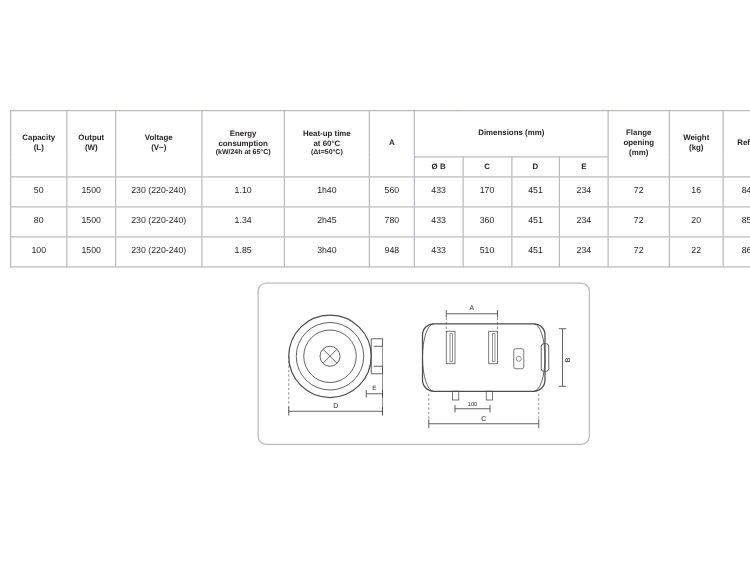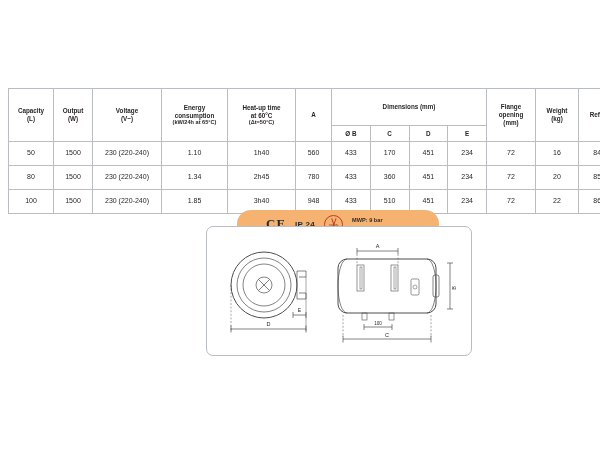--- a/index.html
+++ b/index.html
@@ -255,31 +255,20 @@
           <td>451</td>
           <td>234</td>
           <td>72</td>
           <td>22</td>
           <td>863043</td>
         </tr>
       </tbody>
     </table>
   </div>
 
-  <div class="badge-bar">
-    <span class="ce-mark">CE</span>
-    <span class="ip-mark">IP 24</span>
-    <span class="cert-logo">
-      <span class="cert-text">ÜRÜN BELGESİ</span>
-    </span>
-    <span class="pressure">
-      <span style="display:block">MWP: 9 bar</span>
-      <span style="display:block">TP: 12 bar</span>
-    </span>
-  </div>
 
   <div class="drawing-panel">
     <svg width="262" height="126" viewBox="0 0 262 126">
       <g stroke="#4d4d4d" fill="none" stroke-width="0.7">
 
         <g>
           <circle cx="57" cy="58" r="33" stroke="#4d4d4d" stroke-width="1"></circle>
           <circle cx="57" cy="58" r="27" stroke="#4d4d4d" stroke-width="0.7"></circle>
           <circle cx="57" cy="58" r="21" stroke="#4d4d4d" stroke-width="0.7"></circle>
           <circle cx="57" cy="58" r="8" stroke="#4d4d4d" stroke-width="0.7"></circle>

